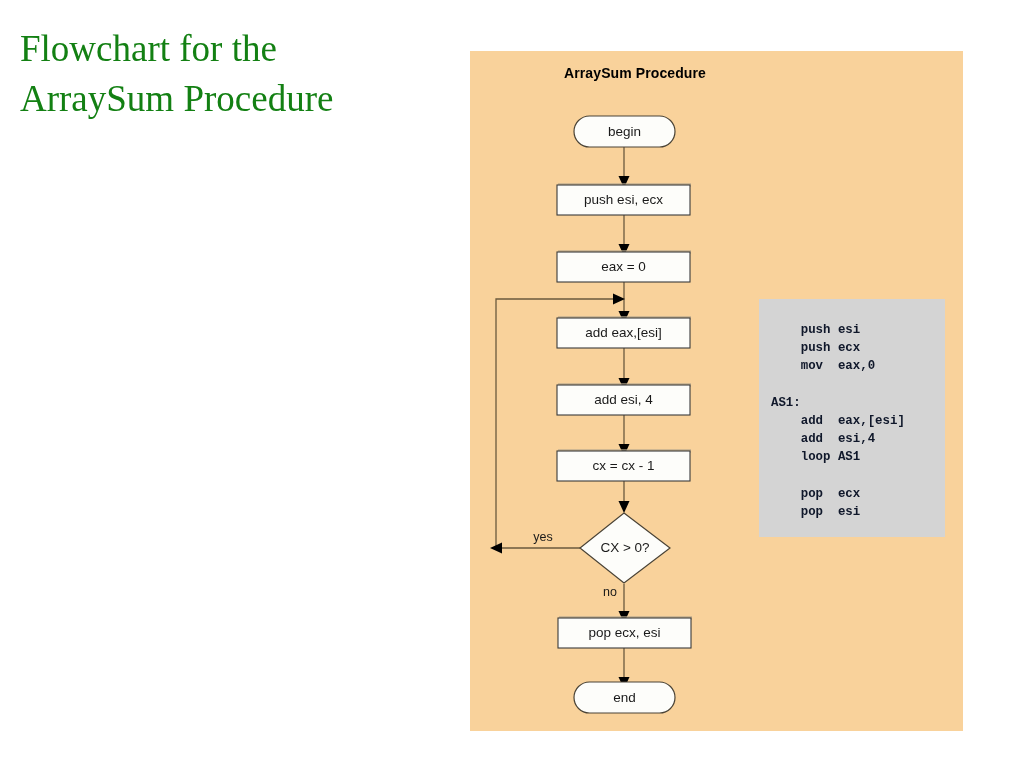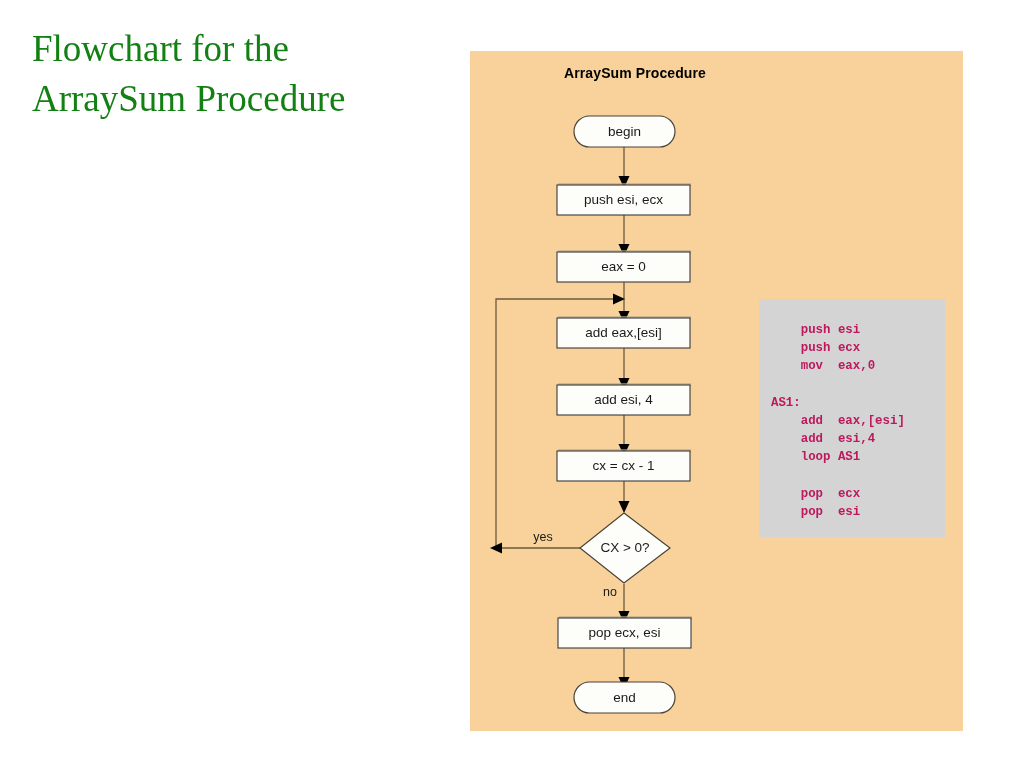--- a/index.html
+++ b/index.html
@@ -11,21 +11,21 @@
     width: 1024px;
     height: 768px;
     position: relative;
     overflow: hidden;
     font-family: "Liberation Sans", sans-serif;
   }
 
   
   #slide-title {
     position: absolute;
-    left: 32px;
+    left: 20px;
     top: 24px;
     width: 420px;
     font-family: "Liberation Serif", serif;
     font-size: 37px;
     line-height: 50px;
     color: #138013;
     white-space: pre-line;
   }
 
   
@@ -111,21 +111,21 @@
   #code-text {
     position: absolute;
     left: 0px;
     top: 22px;
     width: 186px;
     margin: 0;
     font-family: "Liberation Mono", "DejaVu Sans Mono", monospace;
     font-size: 12.4px;
     line-height: 18.2px;
     font-weight: bold;
-    color: #be185d;
+    color: #0f172a;
     white-space: pre;
     padding-left: 12px;
     box-sizing: border-box;
   }
 </style>
 </head>
 <body>
 
 <div id="slide-title">Flowchart for the
 ArraySum Procedure</div>

